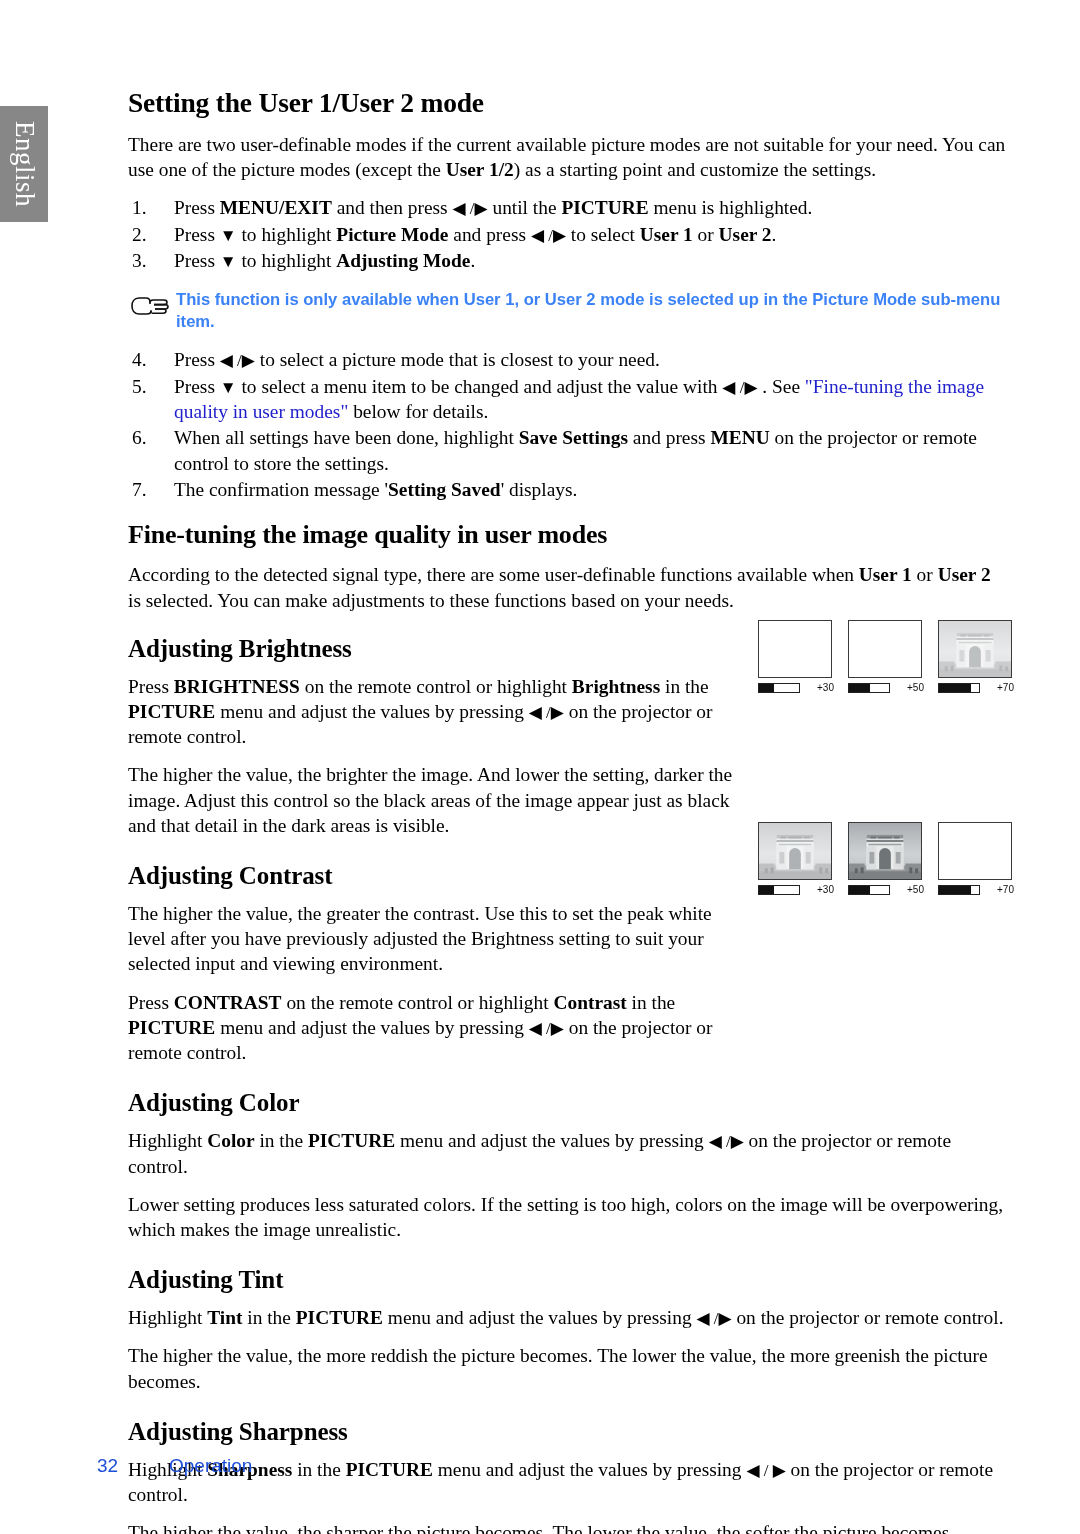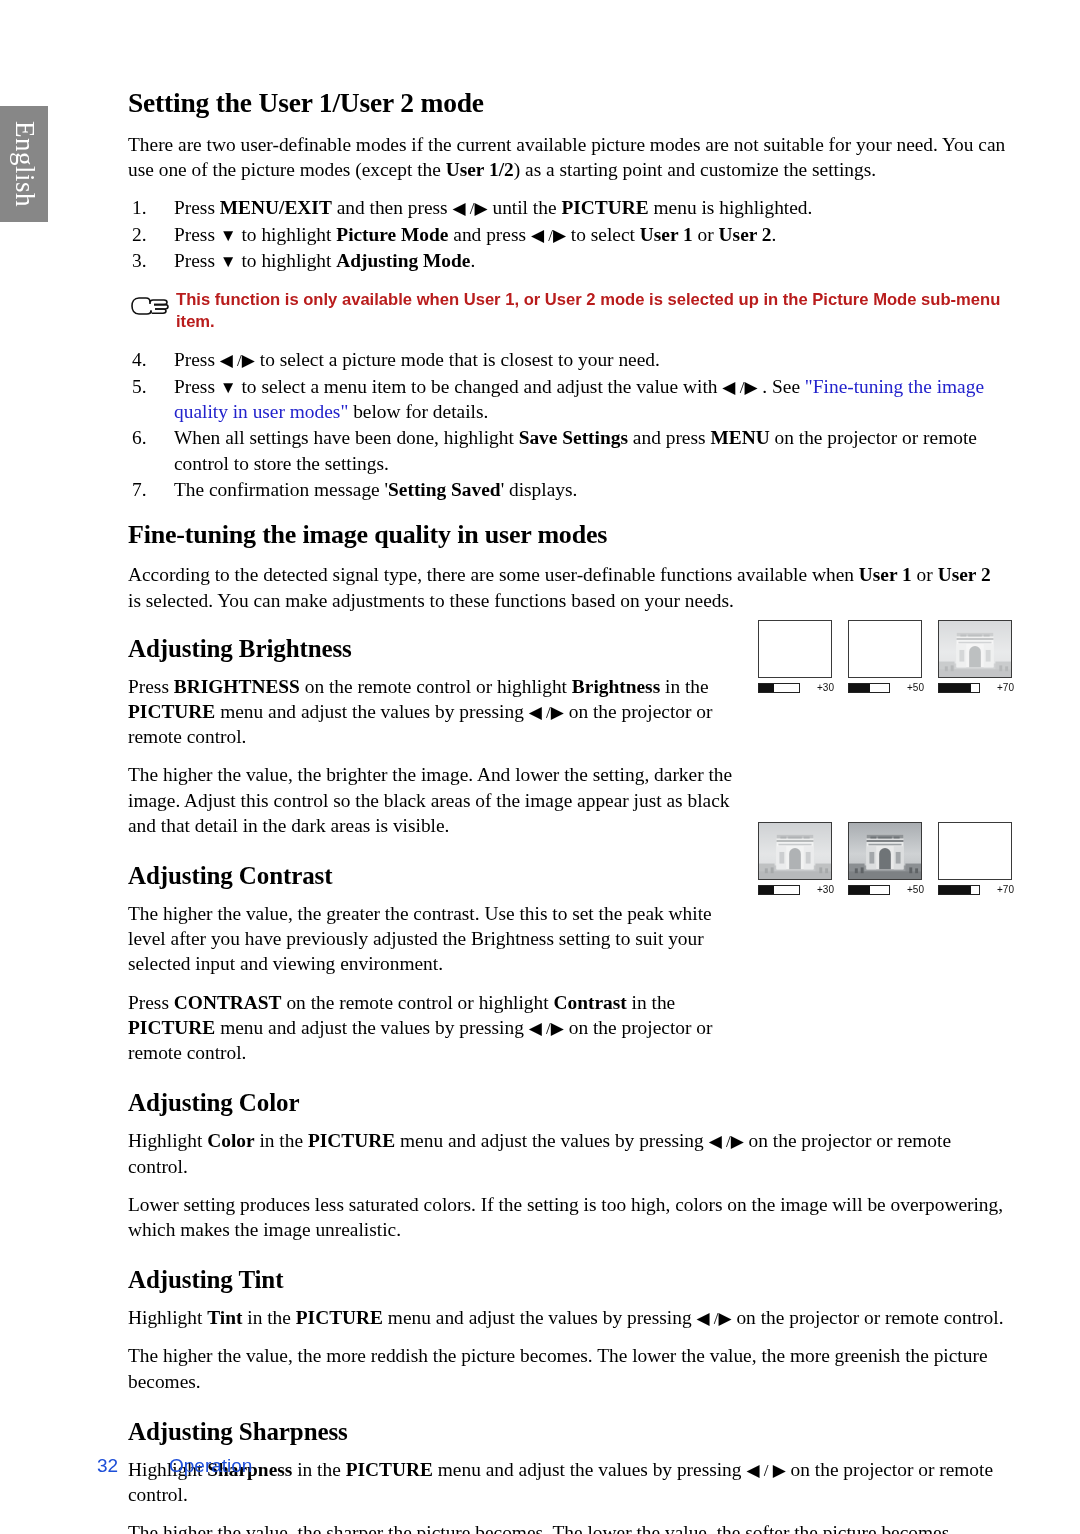--- a/index.html
+++ b/index.html
@@ -119,21 +119,21 @@
     position: relative;
     margin: 16px 0 14px 0;
     padding-left: 48px;
     min-height: 36px;
   }
   .note .note-text {
     font-family: "Liberation Sans", sans-serif;
     font-weight: bold;
     font-size: 16.6px;
     line-height: 1.33;
-    color: #b91c1c;
+    color: #3b82f6;
   }
   .hand-icon {
     position: absolute;
     left: 2px;
     top: 2px;
     width: 42px;
     height: 30px;
   }
 
   

